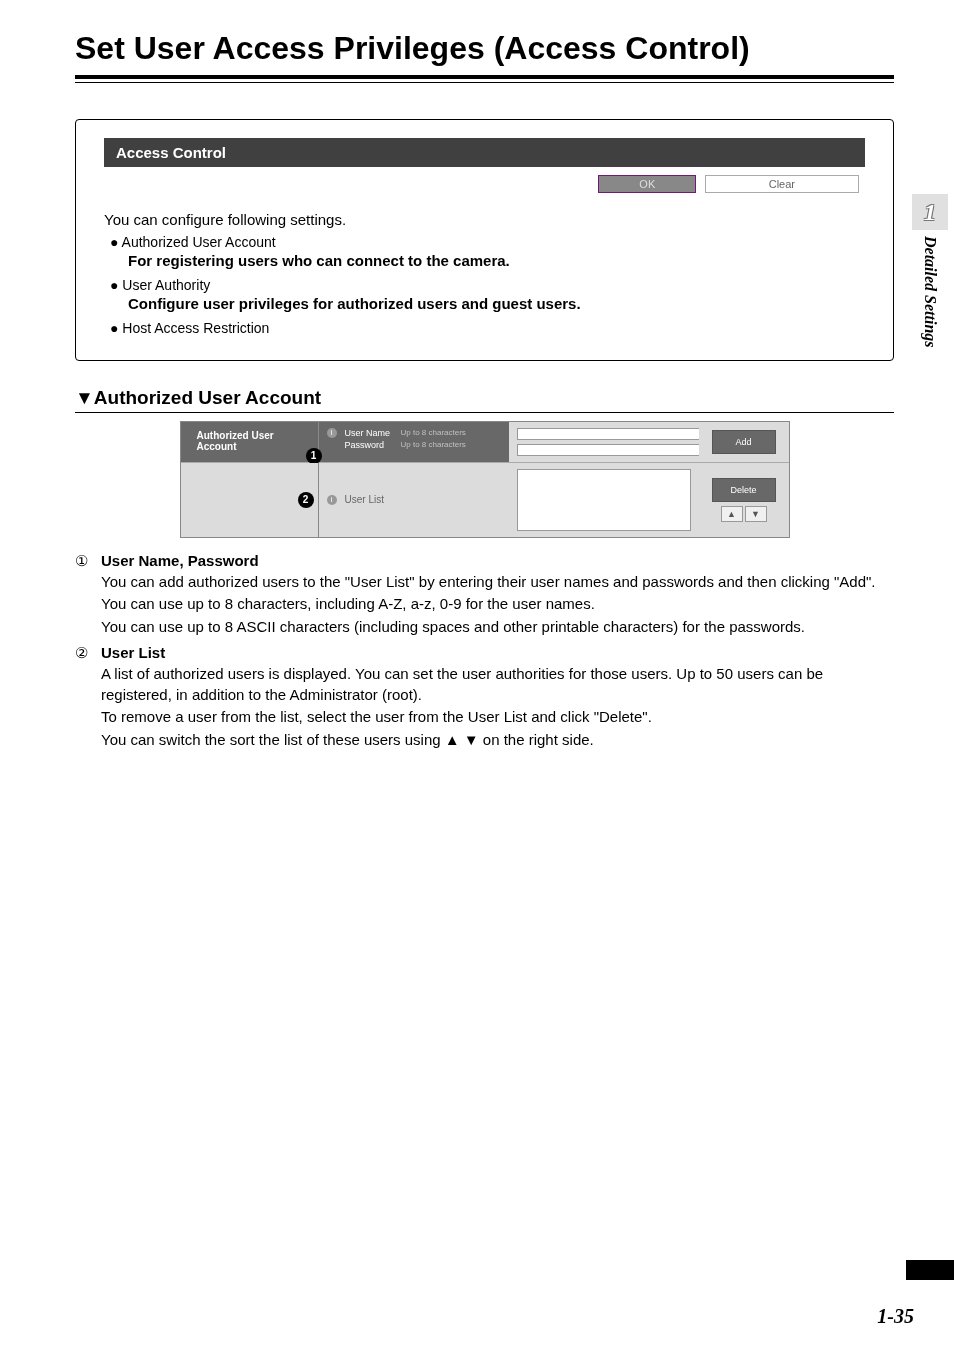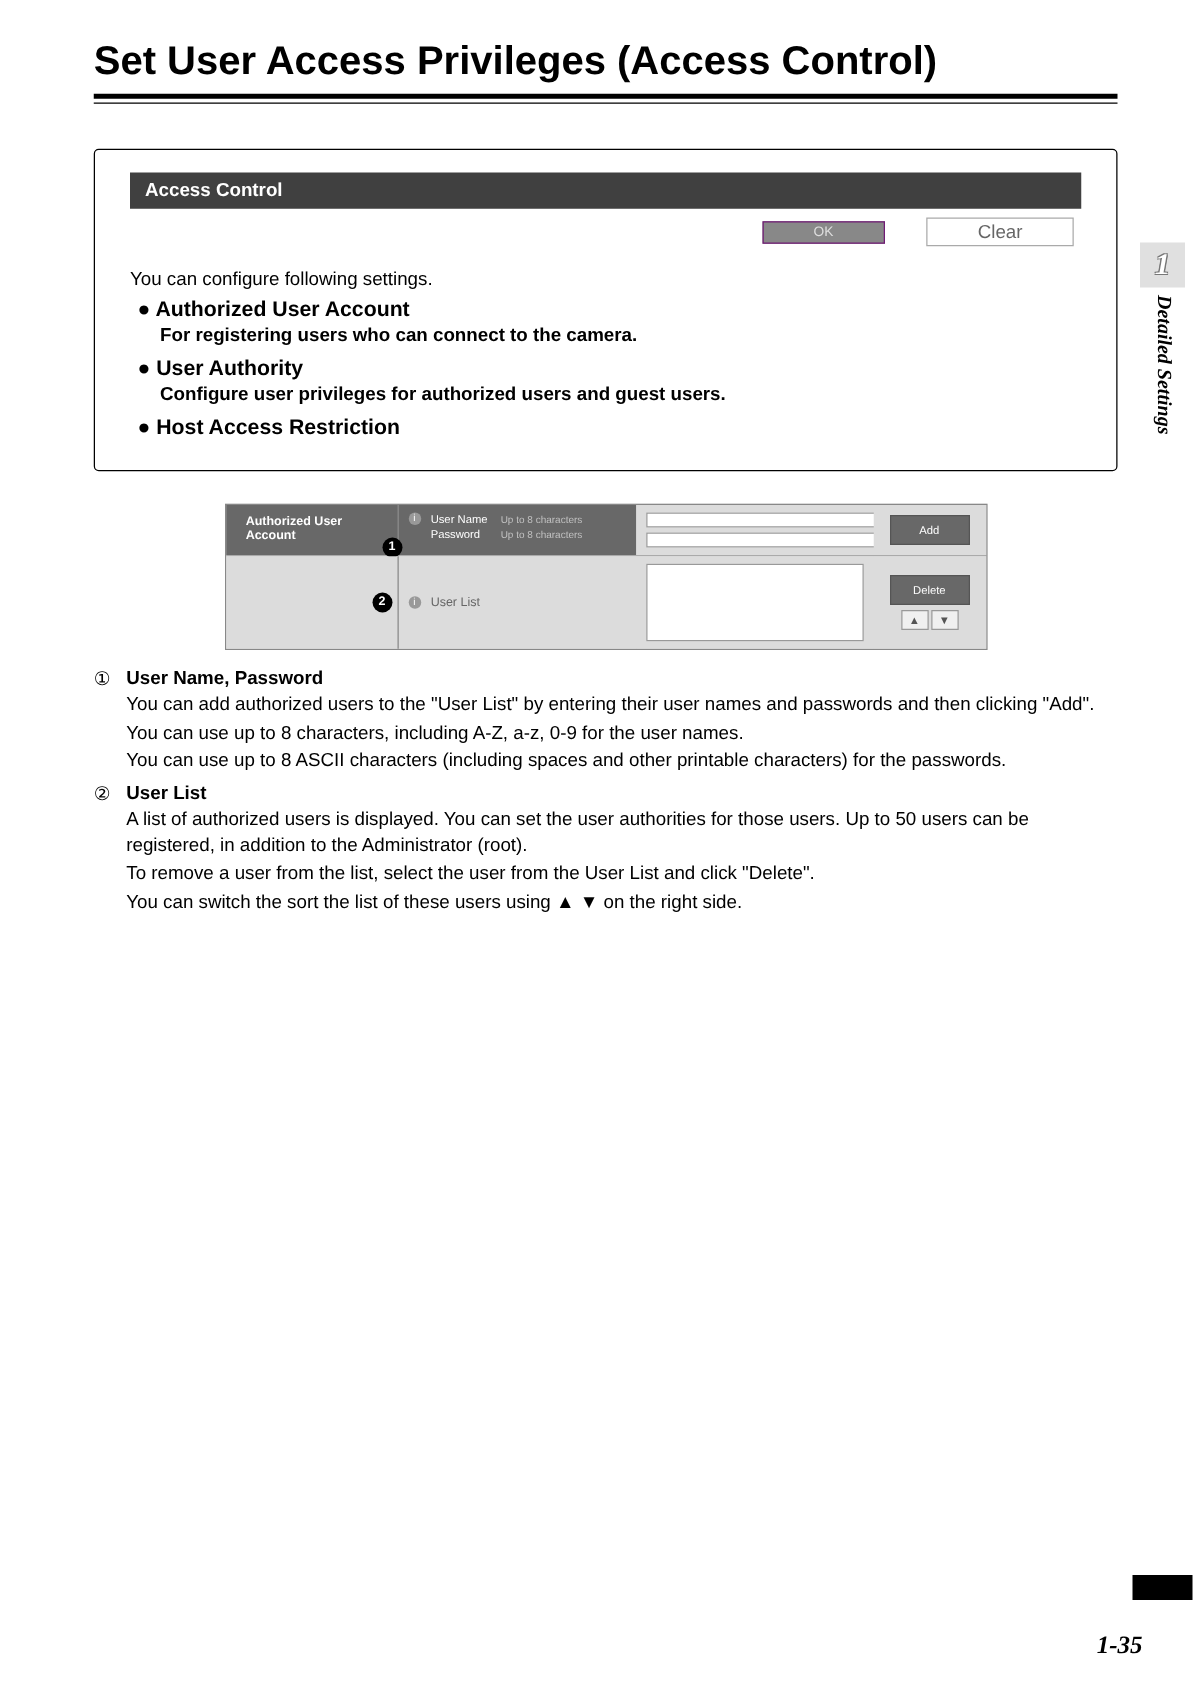--- a/index.html
+++ b/index.html
@@ -59,35 +59,34 @@
     padding: 2px 40px;
     border: 1px solid #701a75;
     margin-right: 4px;
     vertical-align: middle;
   }
   .btn-clear {
     display: inline-block;
     background: #fff;
     color: #666;
     border: 1px solid #aaa;
-    font-size: 15px;
-    padding: 2px 40px;
+    font-size: 11px;
+    padding: 2px 63px;
     vertical-align: middle;
-    margin-left: 25px;
   }
   .intro-line {
     font-size: 15px;
     margin-bottom: 6px;
   }
   .bullet-section {
     margin-left: 6px;
   }
   .bullet-head {
-    font-size: 17px;
-    font-weight: bold;
+    font-size: 14px;
+    font-weight: normal;
     margin-bottom: 2px;
   }
   .bullet-desc {
     font-size: 15px;
     margin-left: 18px;
     margin-bottom: 8px;
     font-weight: bold;
   }
   .section-heading {
     font-size: 19px;
@@ -306,20 +305,21 @@
     <div class="intro-line">You can configure following settings.</div>
     <div class="bullet-section">
       <div class="bullet-head">● Authorized User Account</div>
       <div class="bullet-desc">For registering users who can connect to the camera.</div>
       <div class="bullet-head">● User Authority</div>
       <div class="bullet-desc">Configure user privileges for authorized users and guest users.</div>
       <div class="bullet-head">● Host Access Restriction</div>
     </div>
   </div>
 
+  <div class="section-heading">▼Authorized User Account</div>
 
   <div class="screenshot-mock">
     <div class="upper-row">
       <div class="left-label-col" style="font-weight:bold;padding-left:16px;">
         <span>Authorized User Account</span>
         <span class="circle-badge" style="right:-4px; bottom:-2px;">1</span>
       </div>
       <div class="middle-col" style="background:#686868;">
         <div class="field-row">
           <span class="info-icon">i</span>

